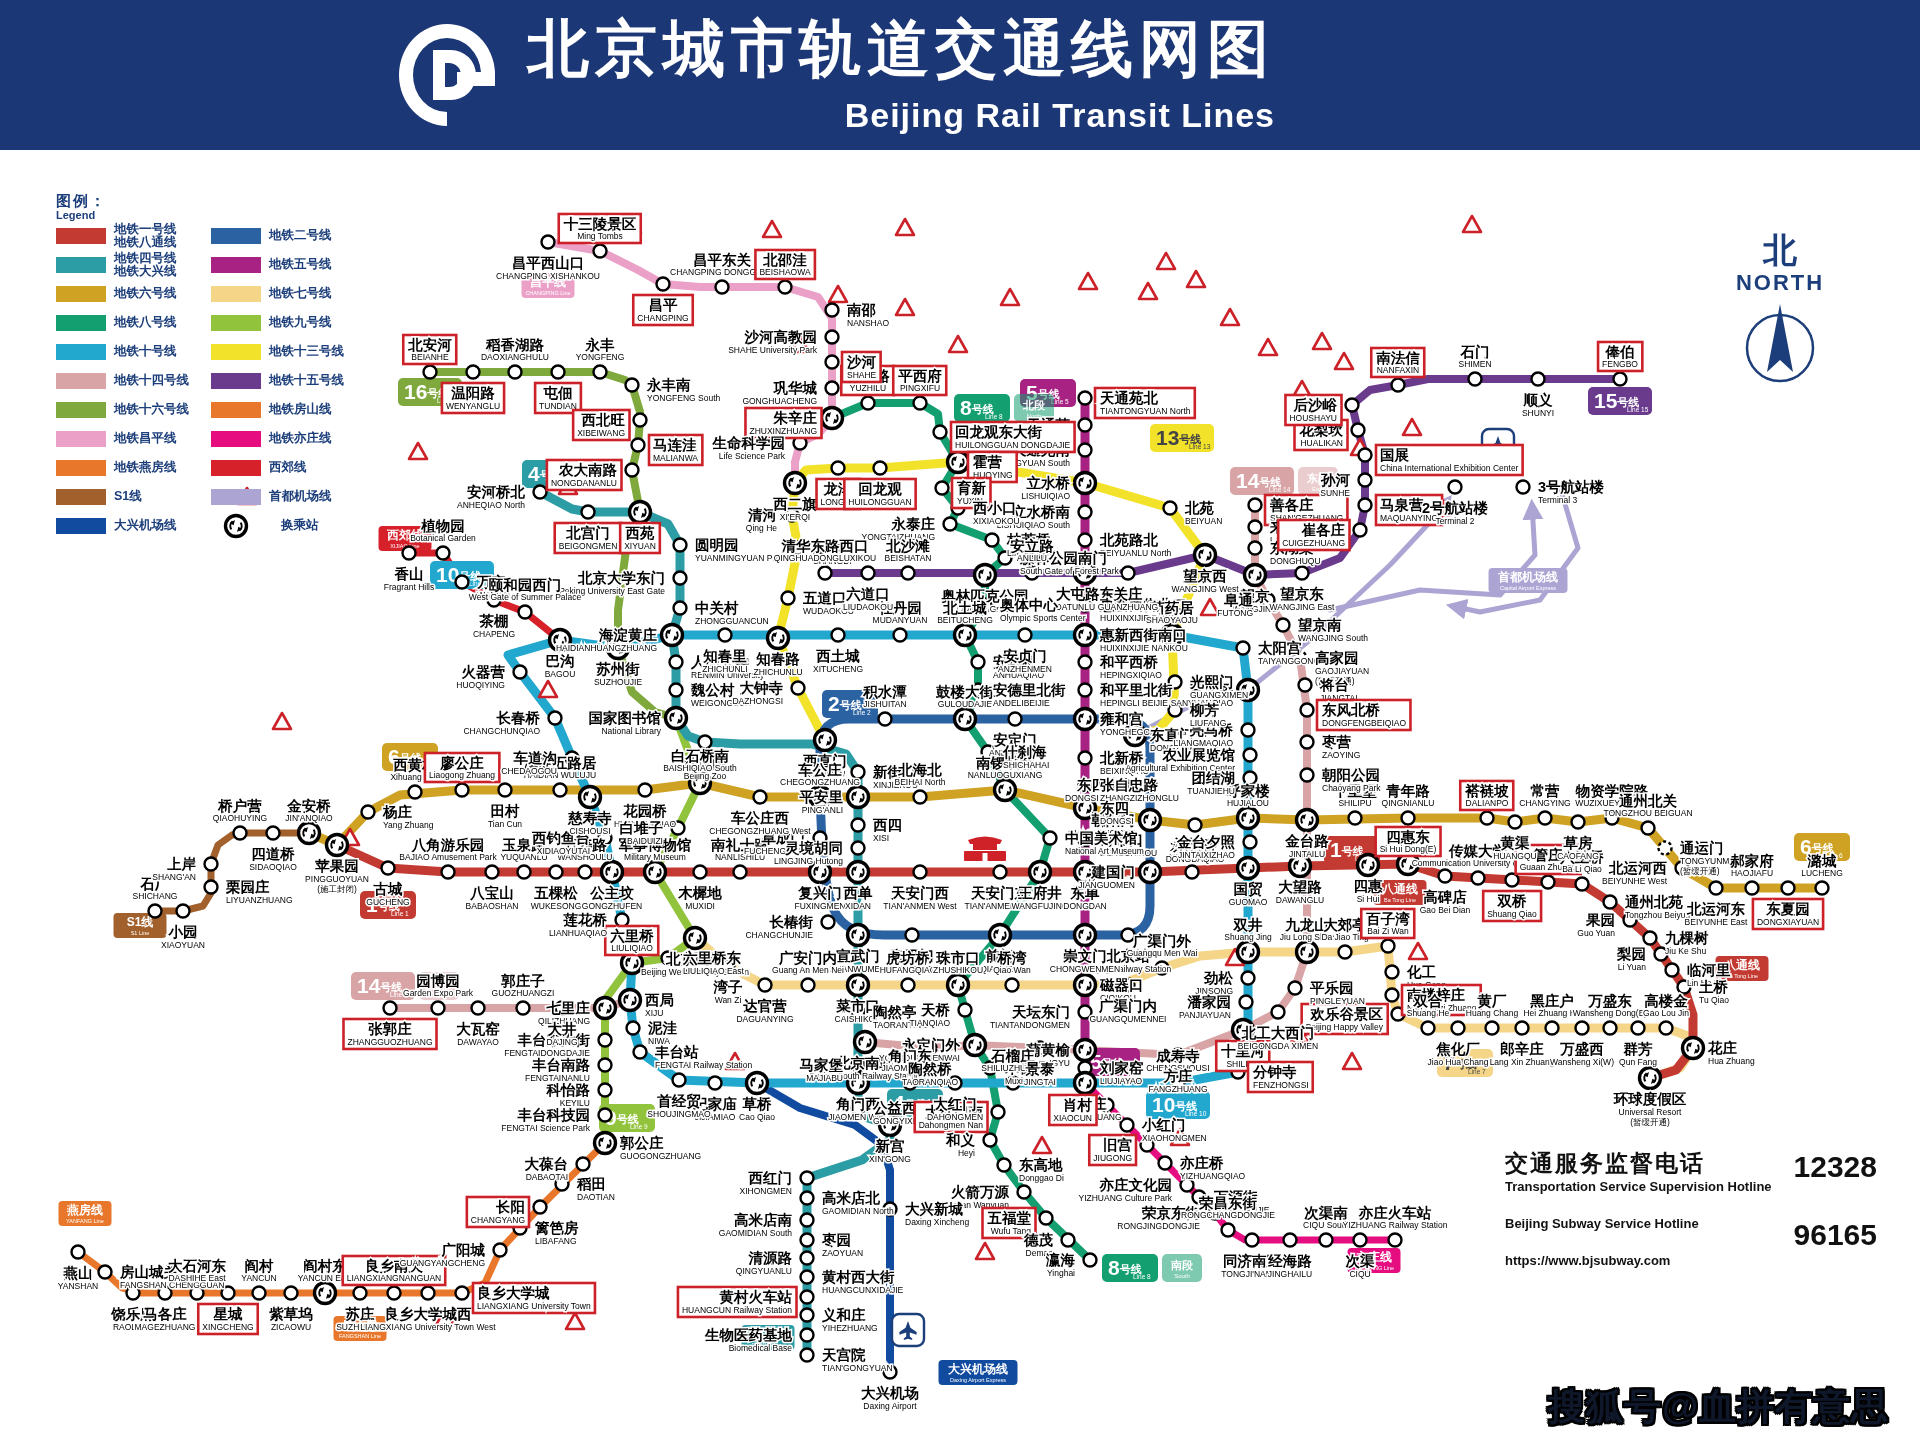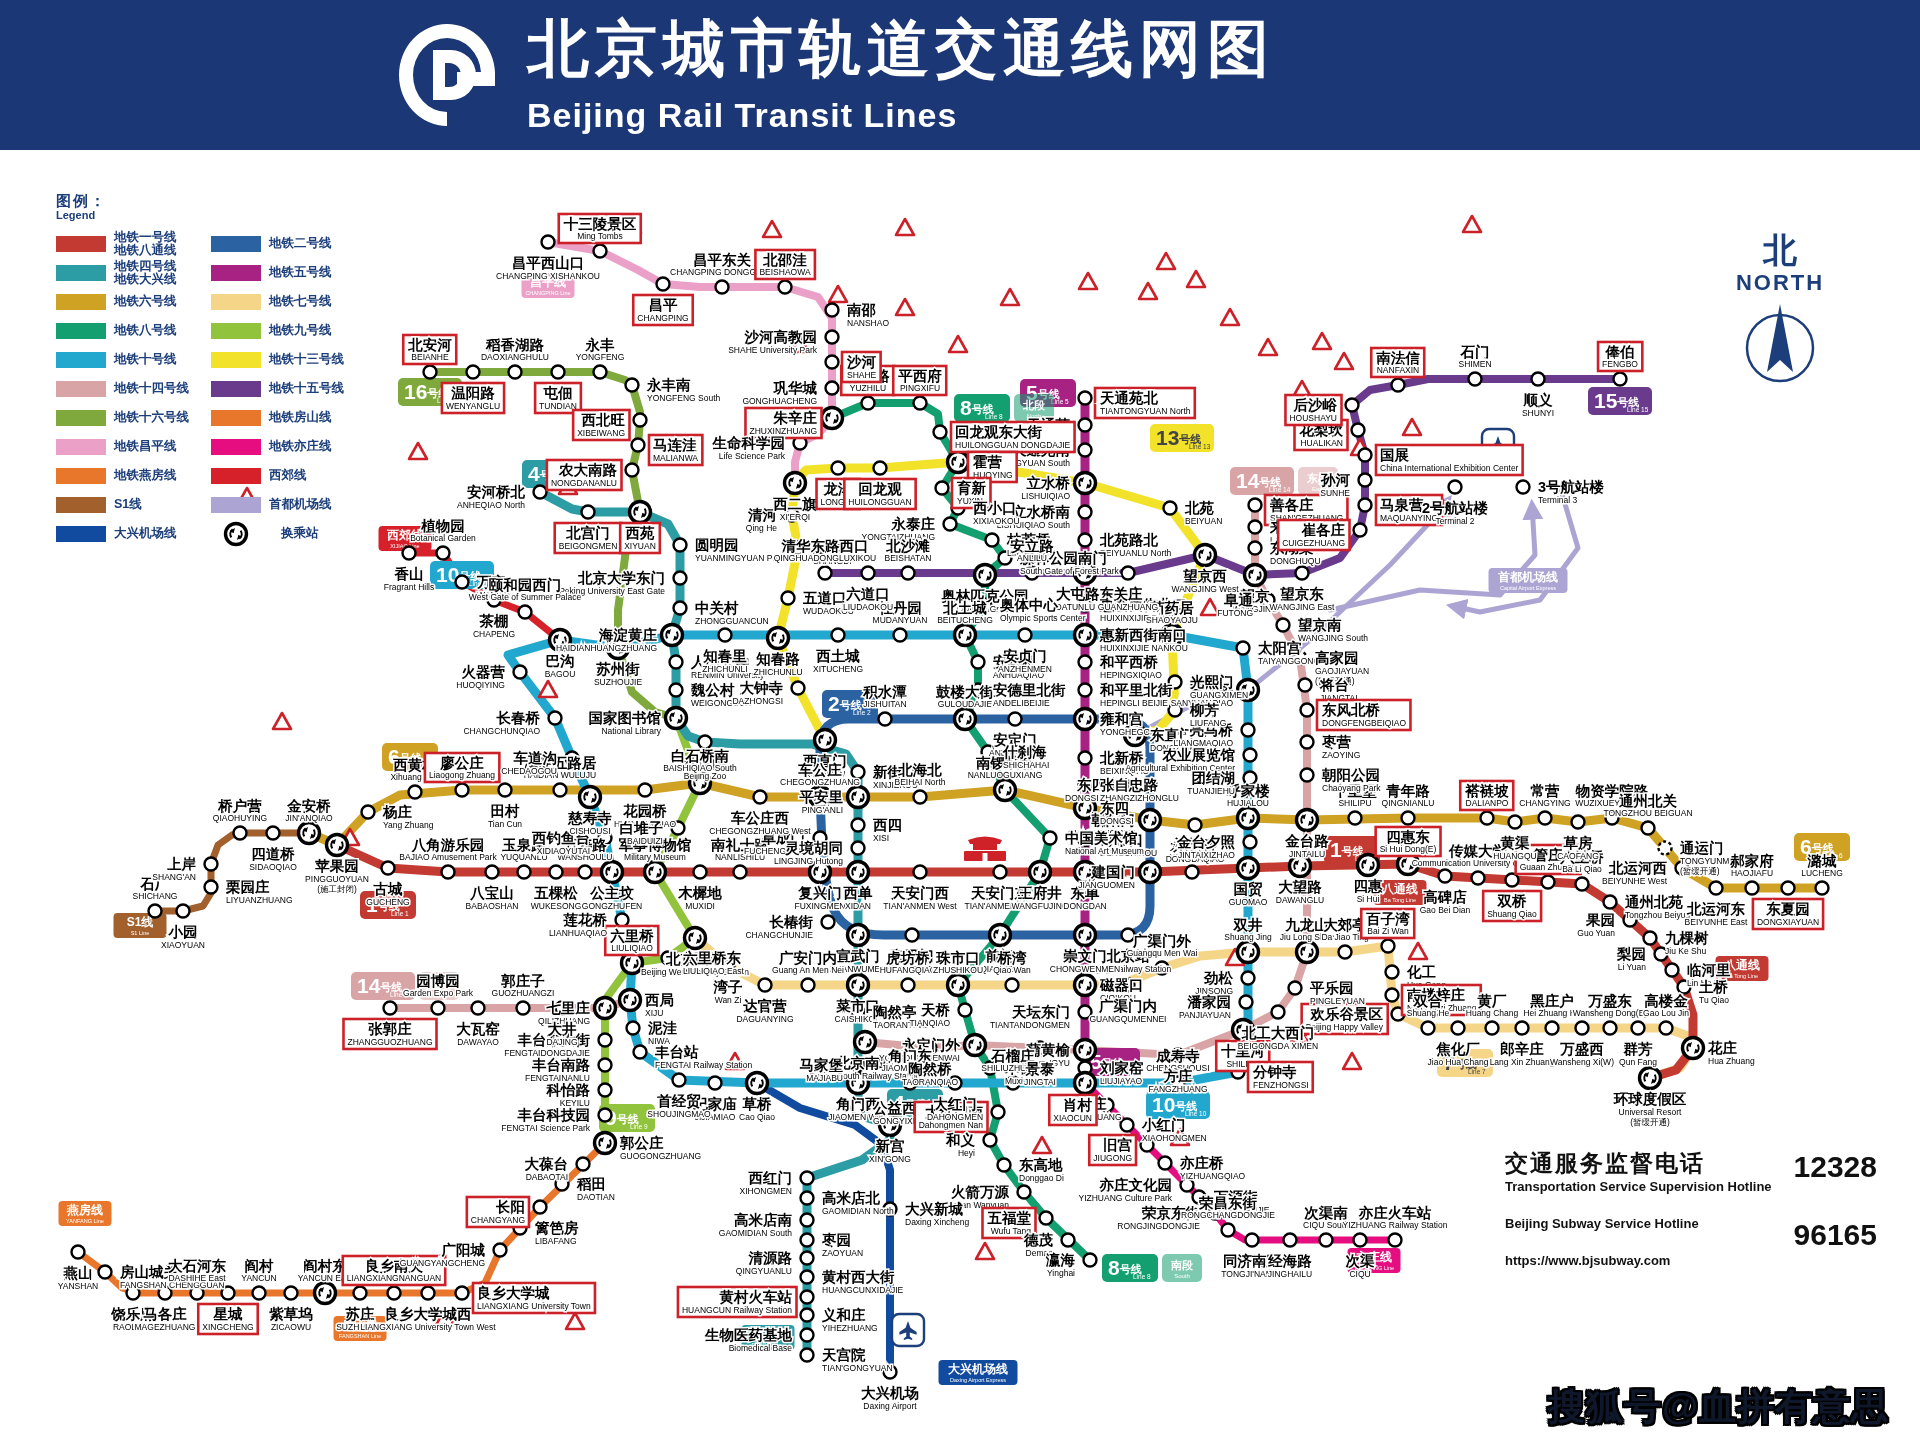--- a/index.html
+++ b/index.html
@@ -2,28 +2,28 @@
 <html><head>
 <meta charset="utf-8">
 <style>
   html,body{margin:0;padding:0;background:#888;}
   .stage{position:relative;width:1920px;height:1440px;background:#fff;overflow:hidden;
          font-family:"Liberation Sans","DejaVu Sans",sans-serif;}
   
   .header{position:absolute;left:0;top:0;width:1920px;height:150px;background:#1c3775;
           display:flex;align-items:center;}
   .logo{margin-left:395px;width:104px;height:110px;flex:0 0 auto;}
-  .titles{margin-left:28px;color:#fff;}
+  .titles{margin-left:28px;color:#fff;text-align:right;}
   .title-zh{font-size:62px;font-weight:bold;letter-spacing:6px;line-height:66px;margin:0;}
   .title-en{font-size:34px;font-weight:bold;letter-spacing:1px;margin-top:14px;}
   
   .legend{position:absolute;left:56px;top:192px;width:300px;color:#1c3e7a;}
   .legend-title-zh{font-size:15px;font-weight:bold;letter-spacing:2px;}
   .legend-title-en{font-size:11px;font-weight:bold;margin-top:-2px;}
-  .legend-cols{display:flex;gap:22px;margin-top:8px;}
+  .legend-cols{display:flex;gap:22px;margin-top:0;}
   .legend-col{display:flex;flex-direction:column;}
   .legend-row{display:flex;align-items:center;height:29px;}
   .swatch{width:50px;height:16px;flex:0 0 auto;margin-right:8px;}
   .legend-label{font-size:12.5px;font-weight:bold;line-height:13px;color:#1c3e7a;white-space:nowrap;}
   
   .north{position:absolute;left:1718px;top:228px;width:124px;text-align:center;color:#1c3e7a;}
   .north-zh{font-size:34px;font-weight:bold;}
   .north-en{font-size:22px;font-weight:bold;letter-spacing:2px;margin-top:-4px;}
   
   .info{position:absolute;left:1505px;top:1148px;width:400px;color:#111;}

